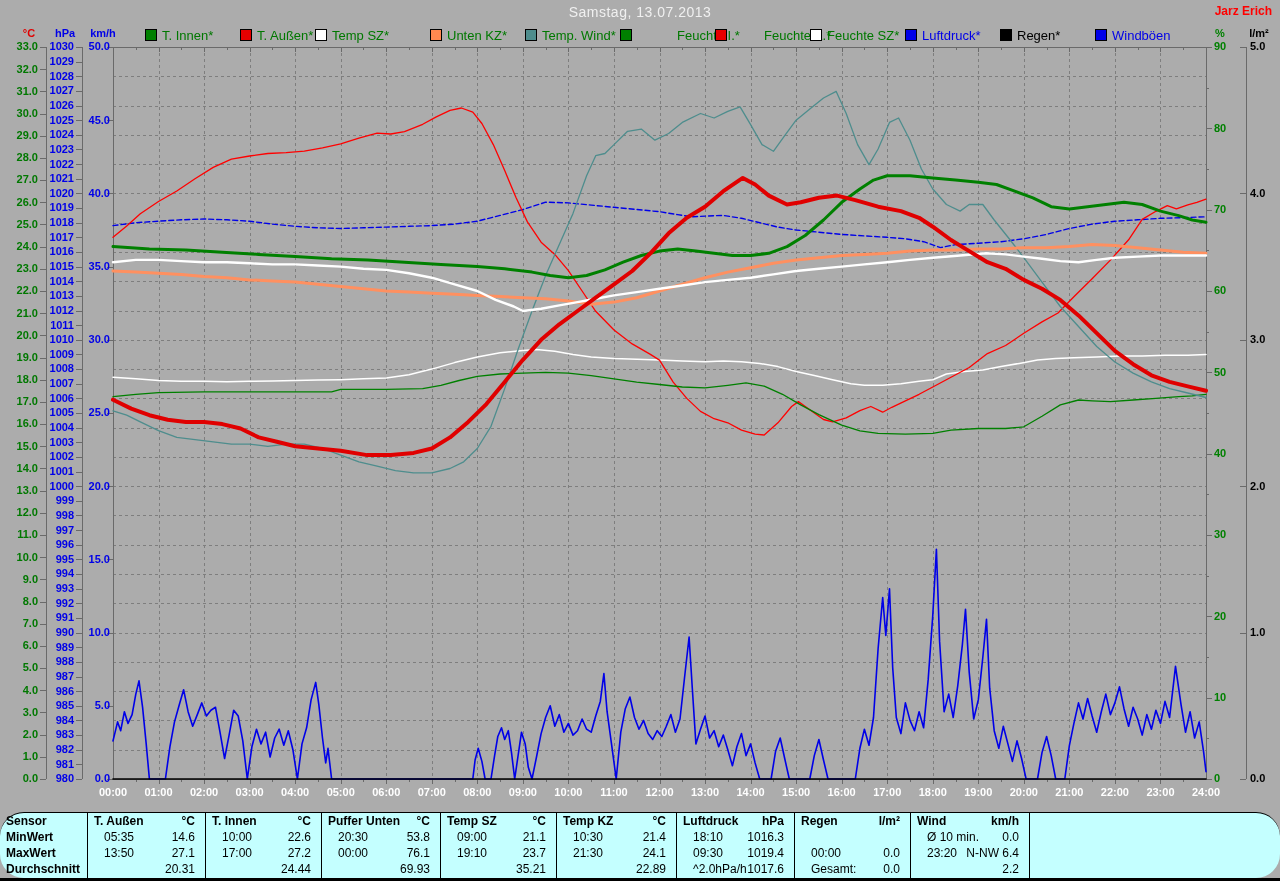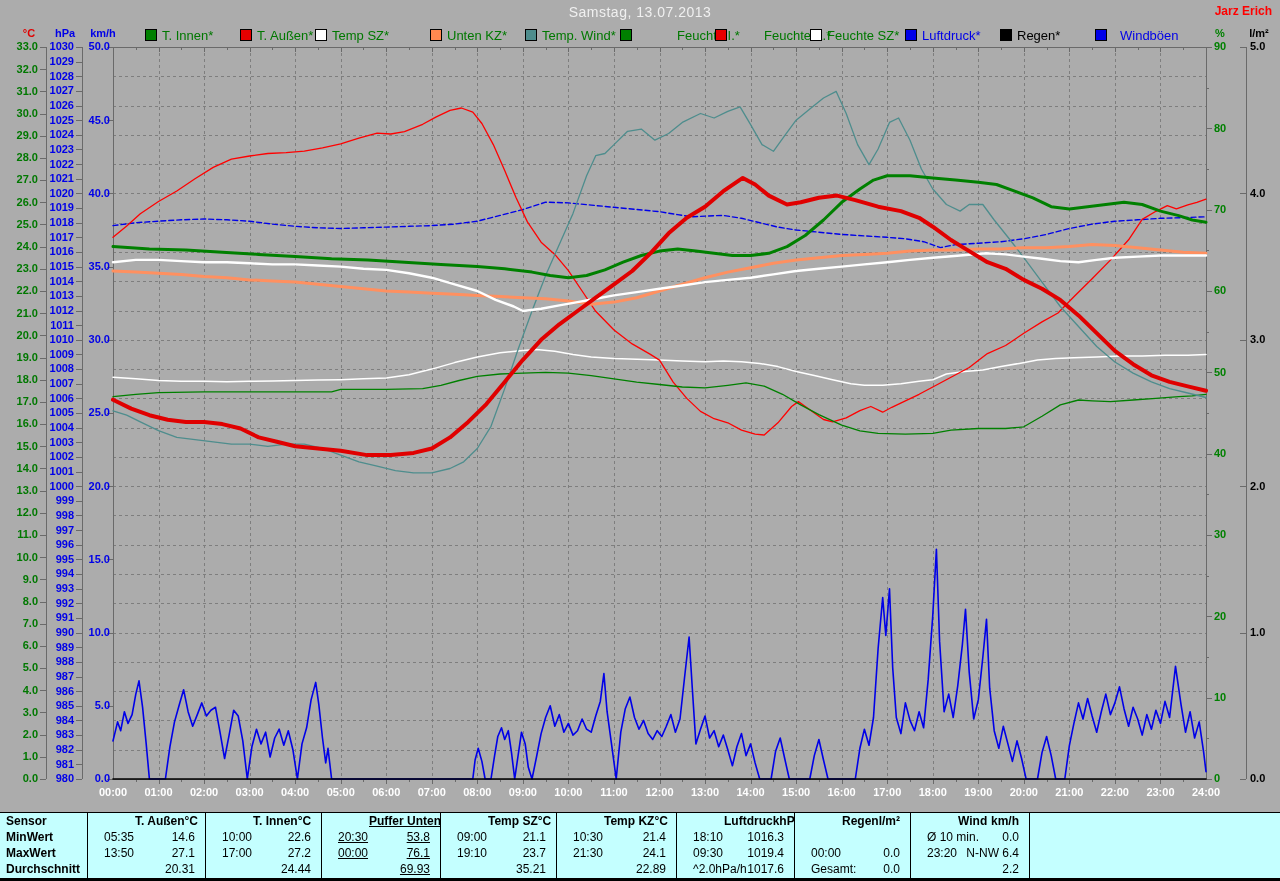--- a/index.html
+++ b/index.html
@@ -15,26 +15,26 @@
   #hdr-hpa{left:48px;width:34px;color:#0000e8;}
   #hdr-kmh{left:84px;width:38px;color:#0000e8;}
   #hdr-pct{left:1204px;width:32px;color:#008000;}
   #hdr-lm2{left:1240px;width:38px;color:#000000;}
   #legend{position:absolute;left:0;top:28px;width:1280px;height:16px;}
   .litem{position:absolute;top:0;height:14px;display:flex;align-items:center;
          font-size:13px;font-weight:normal;white-space:nowrap;margin-left:19px;}
   .sw{width:10px;height:10px;border:1px solid #000;margin-right:5px;flex:0 0 auto;}
   #stats-table{position:absolute;left:0;top:812px;width:1280px;height:66px;
                background:#c4ffff;border-top:1px solid #000;display:flex;
-               font-size:12px;color:#000;box-sizing:border-box;}
+               font-size:12px;color:#000;box-sizing:border-box;border-radius:24px;}
   .tcol{height:100%;box-sizing:border-box;flex:0 0 auto;}
   .tcol.sep{border-right:1px solid #000;}
   .tcol .cell{height:16px;line-height:16px;display:flex;white-space:nowrap;overflow:hidden;}
   .tcol .cell.hd{font-weight:bold;}
-  .cell .nm{padding-left:6px;font-weight:bold;margin-left:41px;}
+  .cell .nm{padding-left:6px;font-weight:bold;}
   .cell .un{flex:1;text-align:right;padding-right:10px;font-weight:bold;}
   .cell .tm{padding-left:16px;}
   .cell .vl{flex:1;text-align:right;padding-right:10px;}
   .rowlab .cell{font-weight:bold;padding-left:6px;}
   .fill{flex:1 1 auto;}
   .bottom-bar{position:absolute;left:0;bottom:0;width:1280px;height:3px;background:#000;}
 </style>
 </head>
 <body>
 
@@ -507,21 +507,21 @@
         <span style="color: rgb(0, 120, 0);">Feuchte SZ*</span>
       </div>
       <div class="litem" style="left: 886px;">
         <span class="sw" style="background: rgb(0, 0, 232);"></span>
         <span style="color: rgb(0, 0, 232);">Luftdruck*</span>
       </div>
       <div class="litem" style="left: 981px;">
         <span class="sw" style="background: rgb(0, 0, 0);"></span>
         <span style="color: rgb(0, 0, 0);">Regen*</span>
       </div>
-      <div class="litem" style="left: 1076px; gap: 8px;">
+      <div class="litem" style="left: 1076px;">
         <span class="sw" style="background: rgb(0, 0, 232);"></span>
         <span style="color: rgb(0, 0, 232);">Windböen</span>
       </div>
     </div>
   <div id="stats-table">
       <div class="tcol sep rowlab" style="width: 88px;">
         <div class="cell">Sensor</div>
         <div class="cell">MinWert</div>
         <div class="cell">MaxWert</div>
         <div class="cell">Durchschnitt</div>
@@ -555,21 +555,21 @@
         </div>
         <div class="cell ">
           <span class="tm">17:00</span>
           <span class="vl">27.2</span>
         </div>
         <div class="cell ">
           <span class="tm"></span>
           <span class="vl">24.44</span>
         </div>
       </div>
-      <div class="tcol sep" style="width: 119px; text-decoration: underline;">
+      <div class="tcol sep" style="width: 119px;">
         <div class="cell hd">
           <span class="nm">Puffer Unten</span>
           <span class="un">°C</span>
         </div>
         <div class="cell ">
           <span class="tm">20:30</span>
           <span class="vl">53.8</span>
         </div>
         <div class="cell ">
           <span class="tm">00:00</span>

